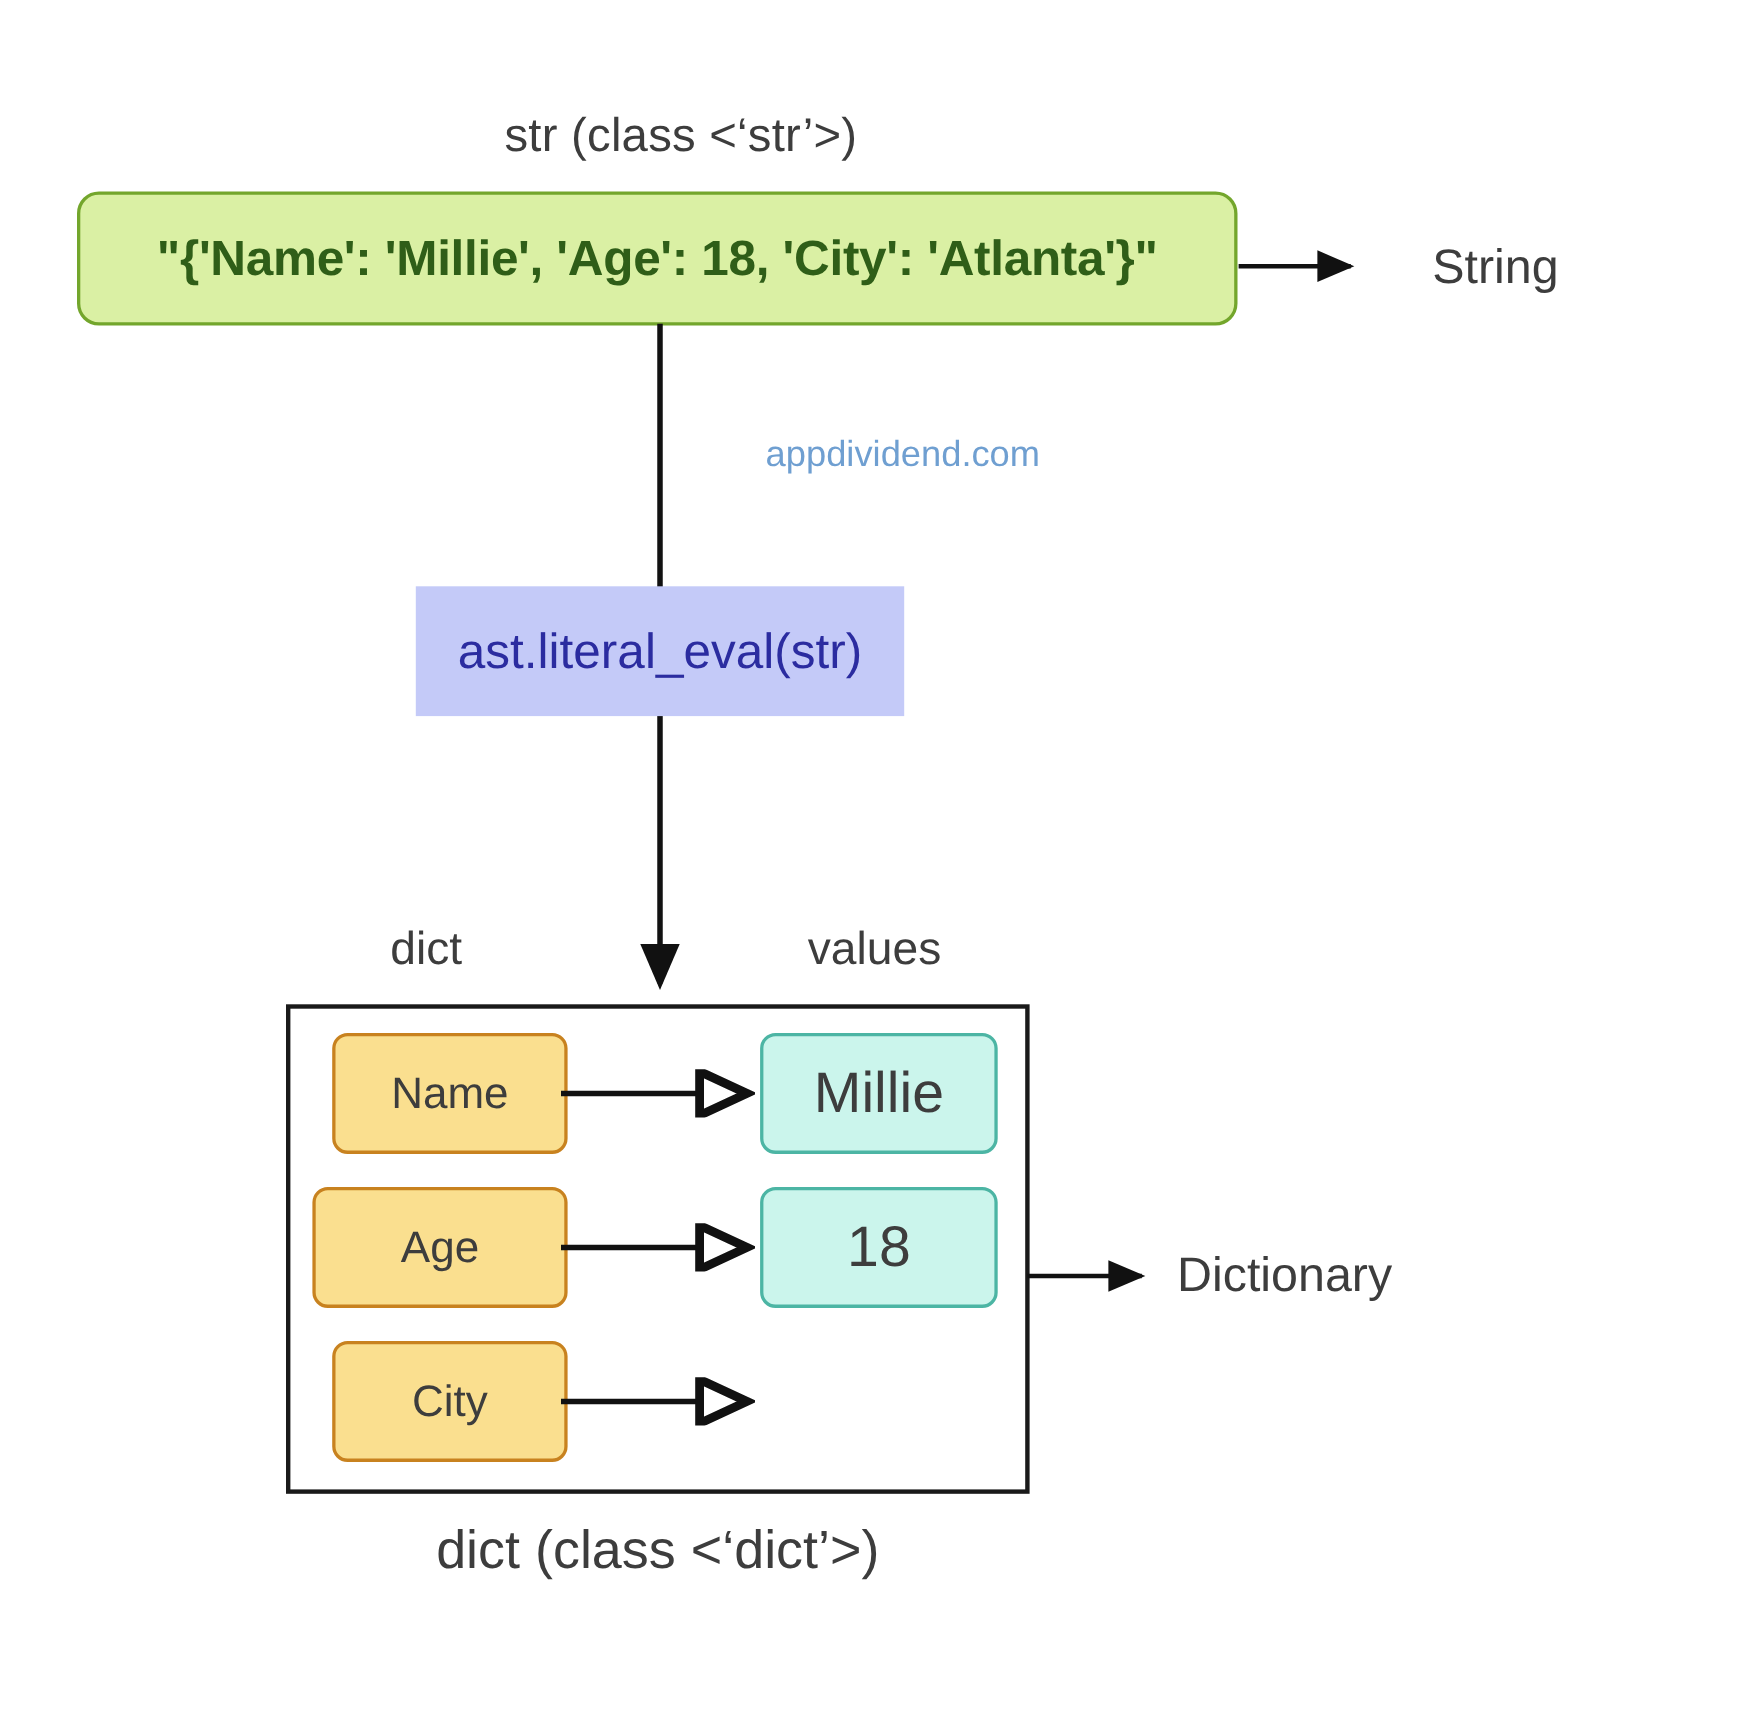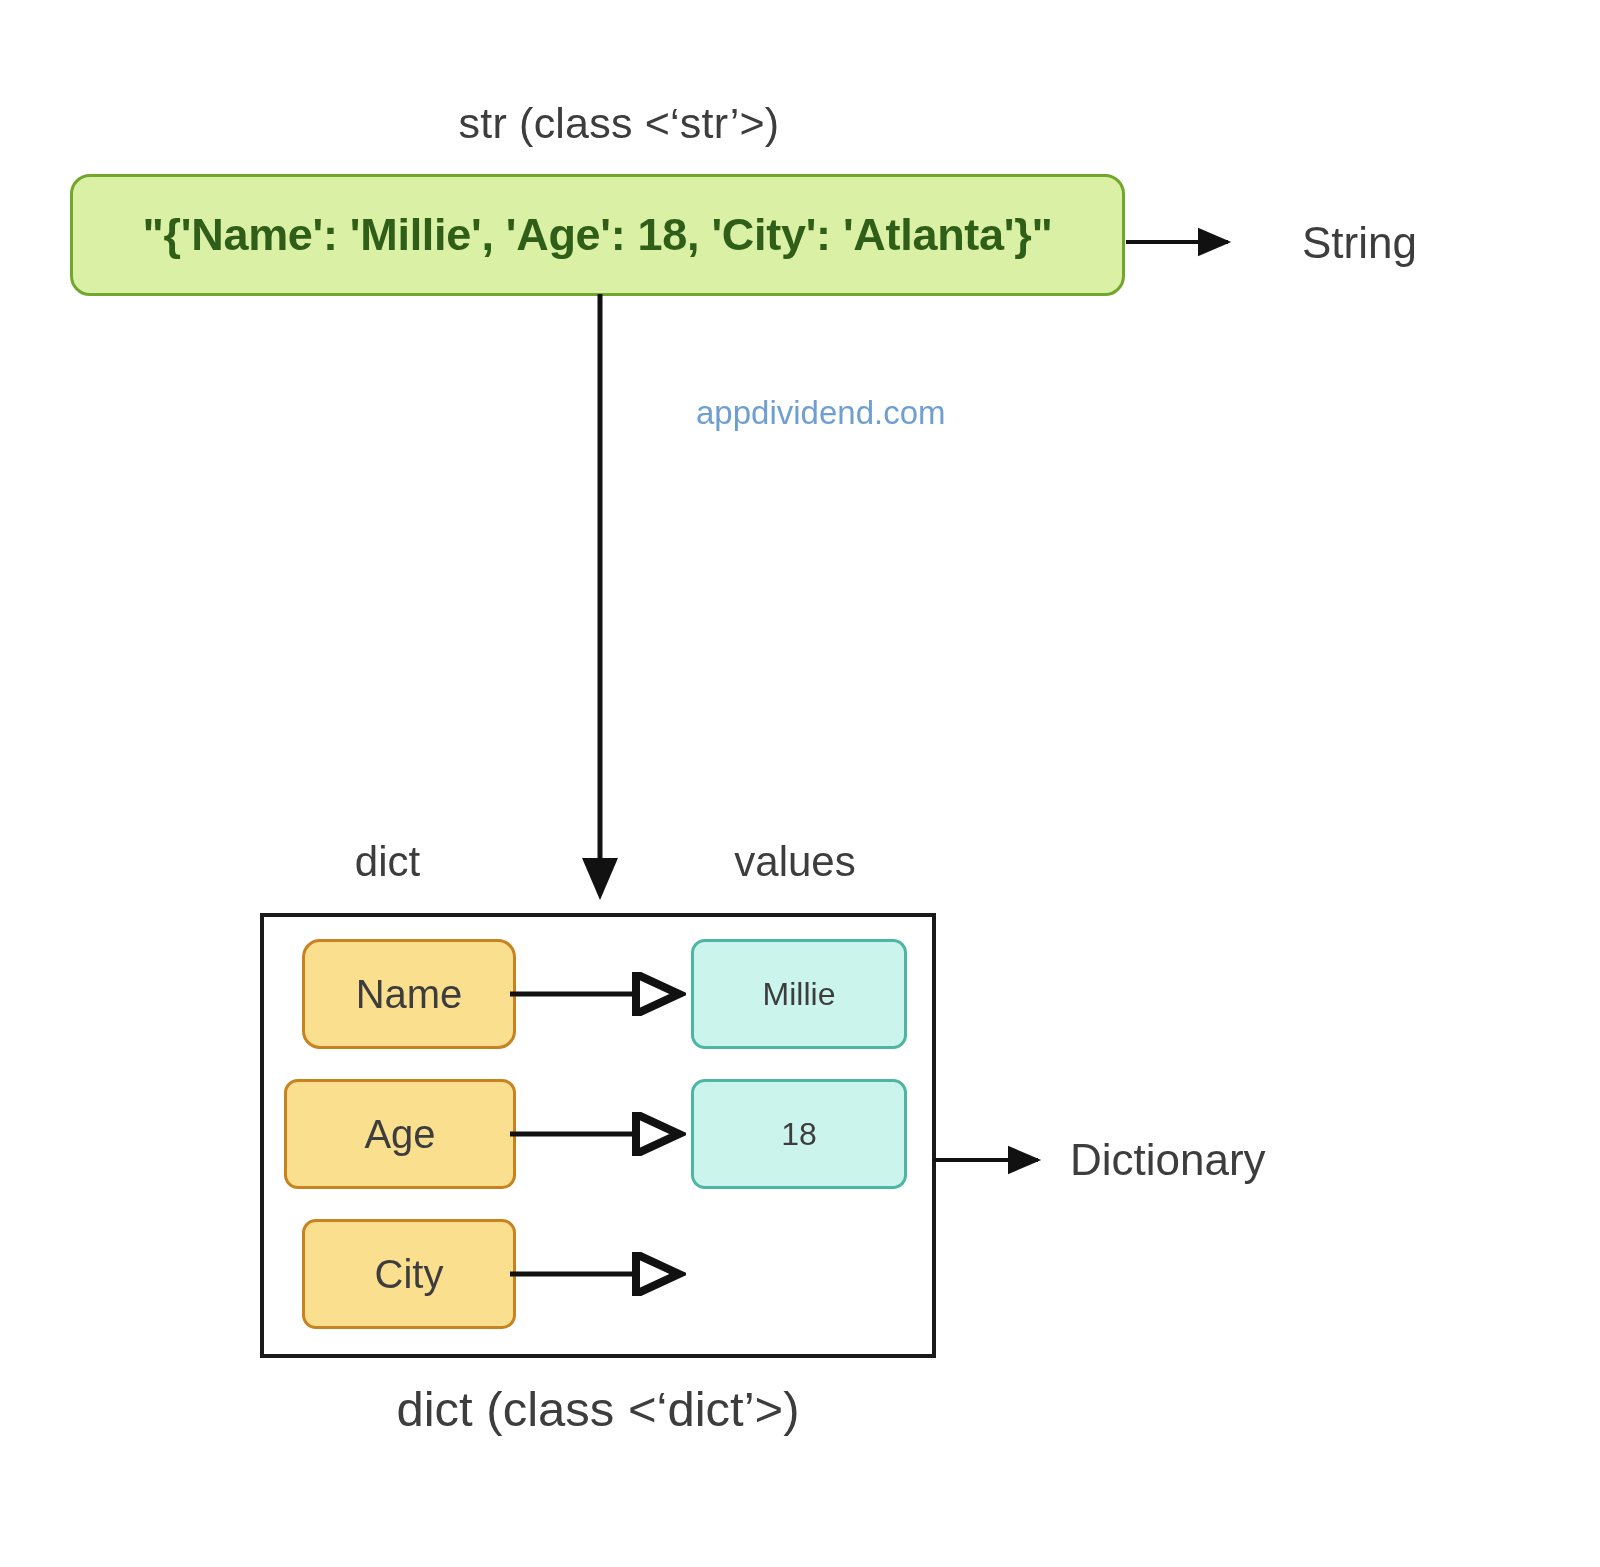--- a/index.html
+++ b/index.html
@@ -152,37 +152,37 @@
   }
   .val-box {
     position: absolute;
     background: #cbf5ec;
     border: 3px solid #4cb5a4;
     border-radius: 14px;
     box-sizing: border-box;
     height: 110px;
     width: 216px;
     left: 427px;
-    font-size: 32px;
+    font-size: 52px;
     color: #3d3d3d;
   }
   .kv-arrow {
     position: absolute;
     left: 246px;
     top: 33px;
     width: 190px;
     height: 44px;
   }
 
   
   #row-0 { top: 22px; }
   #row-1 { top: 162px; }
   #row-2 { top: 302px; }
 
-  #key-0 { left: 38px; width: 214px; border-radius: 18px; }
+  #key-0 { left: 38px; width: 214px; }
   #key-1 { left: 20px; width: 232px; }
   #key-2 { left: 38px; width: 214px; }
 
   
   #dict-arrow {
     left: 932px;
     top: 1140px;
     width: 122px;
     height: 40px;
   }
@@ -231,20 +231,23 @@
 
   <svg class="abs" id="flow-line" viewBox="0 0 60 625">
     <defs>
       <marker id="solidhead-down" markerWidth="9" markerHeight="9" refX="7.2" refY="4" orient="auto" markerUnits="strokeWidth">
         <path d="M0,0.4 L8.4,4 L0,7.6 z" fill="#111111"></path>
       </marker>
     </defs>
     <line x1="30" y1="0" x2="30" y2="600" stroke="#111111" stroke-width="5" marker-end="url(#solidhead-down)"></line>
   </svg>
 
+  <div class="abs ctr" id="func-box">
+    <span id="func-box-text">ast.literal_eval(str)</span>
+  </div>
 
   <div class="abs ctr" id="keys-label">dict</div>
   <div class="abs ctr" id="values-label">values</div>
 
   <div class="abs" id="dict-box">
 
     <div class="kv-row" id="row-0">
       <div class="key-box ctr" id="key-0">Name</div>
       <svg class="kv-arrow" viewBox="0 0 190 44">
         <defs>

